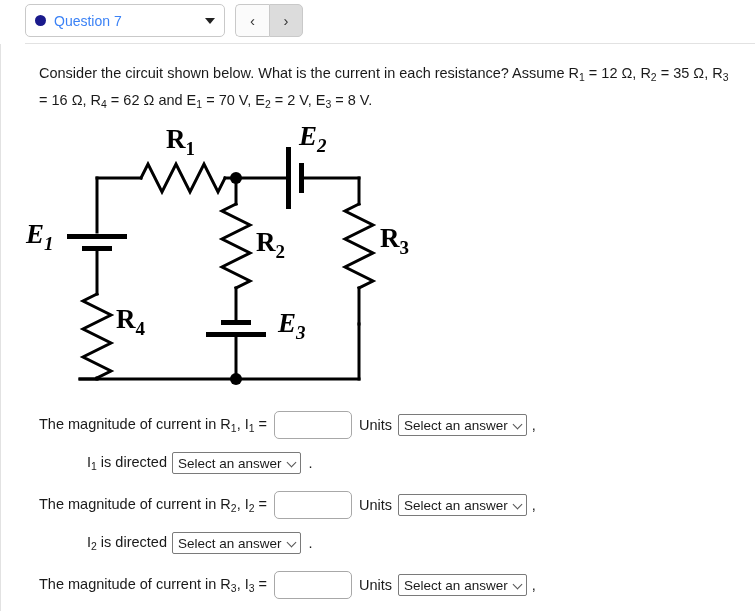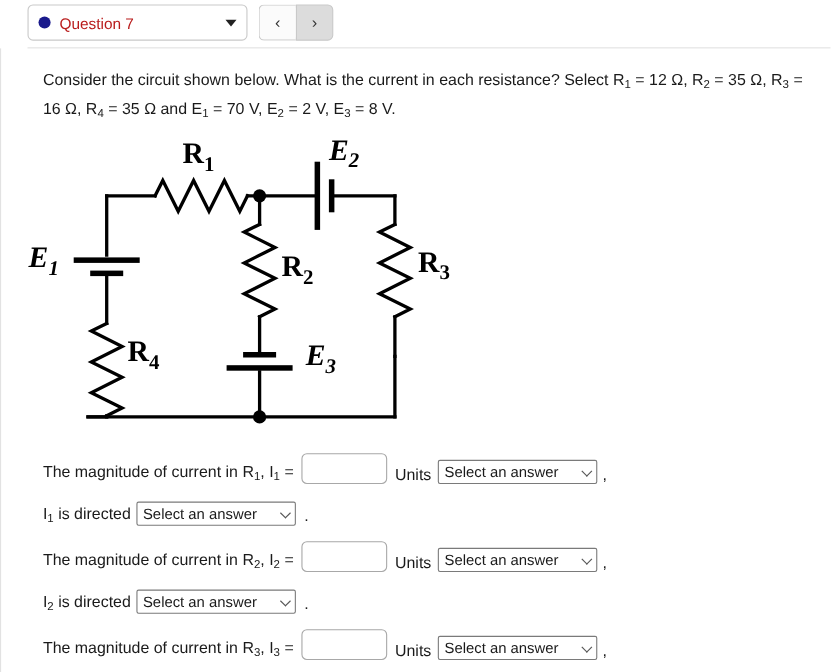--- a/index.html
+++ b/index.html
@@ -24,21 +24,21 @@
     background: #ffffff;
     display: flex; align-items: center;
     padding: 0 9px;
     cursor: pointer;
   }
   #question-select .dot {
     width: 11px; height: 11px; border-radius: 50%;
     background: #1a1a8c; flex: 0 0 auto; margin-right: 8px;
   }
   #question-select .qlabel {
-    font-size: 14px; color: #b91c1c; flex: 1 1 auto; line-height: 1;
+    font-size: 14px; color: #3b82f6; flex: 1 1 auto; line-height: 1;
   }
   #question-select .caret {
     width: 0; height: 0; flex: 0 0 auto;
     border-left: 5px solid transparent;
     border-right: 5px solid transparent;
     border-top: 6px solid #222;
   }
   .navbtn {
     position: absolute; top: 4px; width: 34px; height: 33px;
     border: 1px solid #c9c9c9;
@@ -72,56 +72,56 @@
     width: 420px; height: 290px;
   }
   #circuit-svg { display: block; }
 
   
   #answers {
     position: absolute; left: 39px; top: 410px;
     width: 700px;
   }
   .arow {
-    display: flex; align-items: flex-end;
+    display: flex; align-items: center;
     font-size: 14.5px; color: #1a1a1a;
     margin-bottom: 8px; min-height: 30px;
   }
   .arow .lbl { white-space: nowrap; }
   .num-input {
     width: 78px; height: 28px;
     border: 1px solid #a8a8a8; border-radius: 5px;
     background: #ffffff; margin: 0 7px;
     font-family: "Liberation Sans", sans-serif;
     font-size: 14px; padding: 0 6px; color: #1a1a1a;
   }
   .units-lbl { margin-right: 6px; }
   .sel {
     height: 22px;
     border: 1px solid #7a7a7a; border-radius: 2px;
     background: #ffffff;
     display: inline-flex; align-items: center;
     padding: 0 4px 0 5px;
     font-size: 13.5px; color: #1a1a1a;
-    cursor: pointer; white-space: nowrap; gap: 16px;
+    cursor: pointer; white-space: nowrap;
   }
   .sel .seltext { margin-right: 6px; }
   .sel .chev {
     width: 8px; height: 8px; position: relative; flex: 0 0 auto;
   }
   .sel .chev::after {
     content: ""; position: absolute; left: 0px; top: 0px;
     width: 6px; height: 6px;
     border-left: 1.3px solid #555; border-bottom: 1.3px solid #555;
     transform: rotate(-45deg);
   }
   .sel.wide { min-width: 118px; }
   .comma { margin-left: 5px; }
   .period { margin-left: 5px; }
-  .dirrow { margin-bottom: 12px; }
+  .dirrow { margin-bottom: 12px; margin-left: 48px; }
   .dirrow .sel { margin: 0 3px 0 5px; }
 </style>
 </head>
 <body>
 
 <div id="left-rule"></div>
 
 <div id="topbar">
 
   <div id="question-select">
@@ -134,22 +134,22 @@
     <span>‹</span>
   </div>
   <div class="navbtn" id="next-btn">
     <span>›</span>
   </div>
 
   <div id="topbar-divider"></div>
 </div>
 
 <div id="qtext">
-  <span>Consider the circuit shown below. What is the current in each resistance? Select R</span><sub>1</sub><span> = 12 Ω, R</span><sub>2</sub><span> = 35 Ω,</span>
-  <span>R</span><sub>3</sub><span> = 16 Ω, R</span><sub>4</sub><span> = 35 Ω and E</span><sub>1</sub><span> = 70 V, E</span><sub>2</sub><span> = 2 V, E</span><sub>3</sub><span> = 8 V.</span>
+  <span>Consider the circuit shown below. What is the current in each resistance? Assume R</span><sub>1</sub><span> = 12 Ω, R</span><sub>2</sub><span> = 35 Ω,</span>
+  <span>R</span><sub>3</sub><span> = 16 Ω, R</span><sub>4</sub><span> = 62 Ω and E</span><sub>1</sub><span> = 70 V, E</span><sub>2</sub><span> = 2 V, E</span><sub>3</sub><span> = 8 V.</span>
 </div>
 
 <div id="circuit-wrap">
 <svg id="circuit-svg" width="420" height="290" viewBox="0 0 420 290">
   <g fill="none" stroke="#000000" stroke-width="3" stroke-linecap="square" stroke-linejoin="miter">
 
     <path d="M81,66 L125,66"></path>
 
     <path d="M125,66 L132,52 L146,80 L160,52 L174,80 L188,52 L202,80 L209,66"></path>
 

